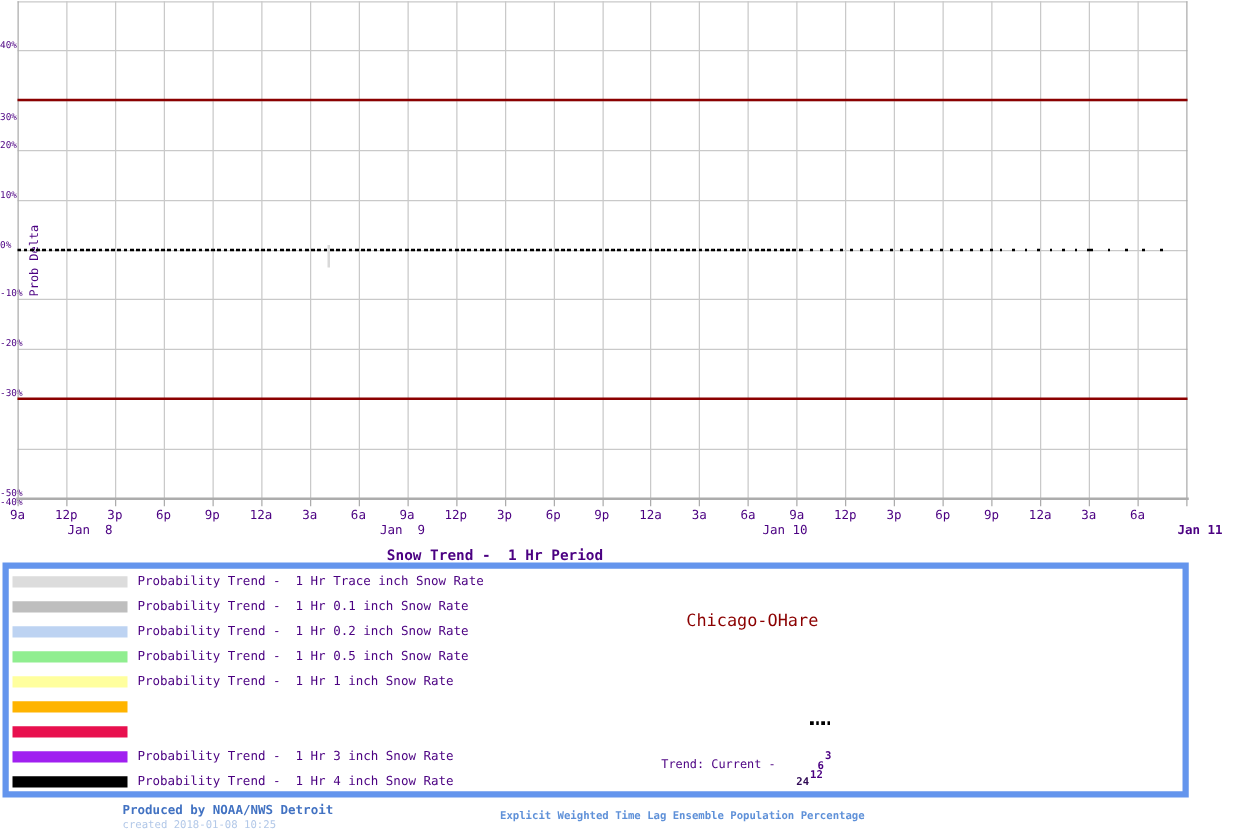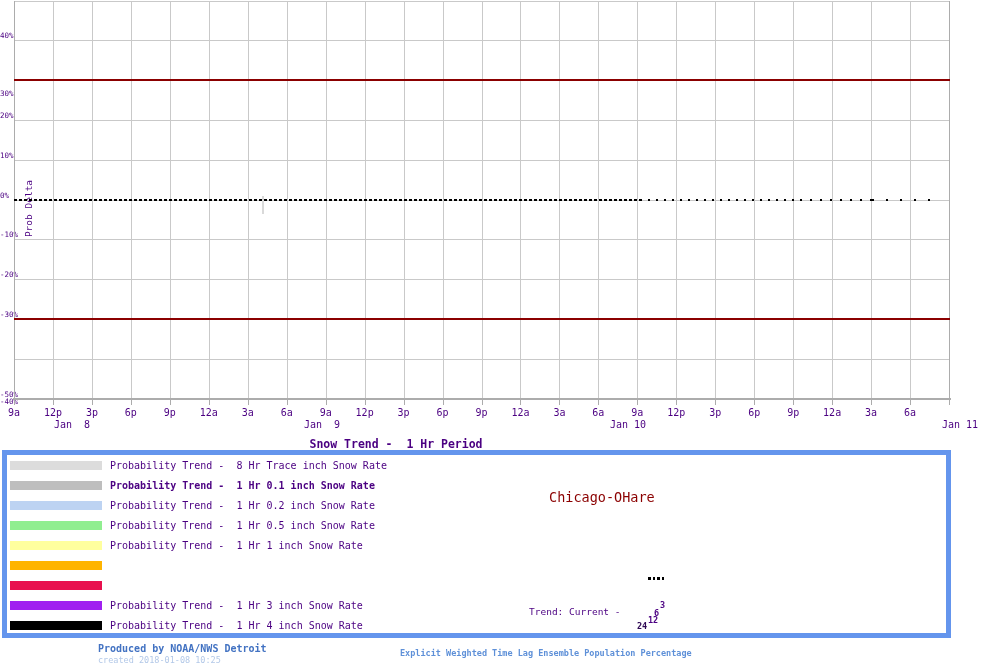--- a/index.html
+++ b/index.html
@@ -138,37 +138,37 @@
       <div class="xtick" style="left: 871.083px;">3a</div>
       <div class="vgrid" style="left: 910.042px;"></div>
       <div class="tickmark" style="left: 910.042px;"></div>
       <div class="xtick" style="left: 910.042px;">6a</div>
       <div class="vgrid axisv" style="left: 949px;"></div>
       <div class="tickmark" style="left: 949px;"></div>
       <div class="baseline"></div>
       <div class="xdate" style="left: 72px;">Jan  8</div>
       <div class="xdate" style="left: 322px;">Jan  9</div>
       <div class="xdate" style="left: 628px;">Jan 10</div>
-      <div class="xdate" style="left: 960px;">Jan 11</div>
+      <div class="xdate" style="left: 960px; font-weight: bold;">Jan 11</div>
       <div class="refline" style="top: 79.35px; background: rgb(139, 0, 0);"></div>
       <div class="refline" style="top: 318.15px; background: rgb(139, 0, 0);"></div>
       <div class="zeroseg" style="left: 14px; width: 626px; background: repeating-linear-gradient(90deg, rgb(0, 0, 0) 0px, rgb(0, 0, 0) 3px, transparent 3px, transparent 5px);"></div>
       <div class="zeroseg" style="left: 640px; width: 160px; background: repeating-linear-gradient(90deg, rgb(0, 0, 0) 0px, rgb(0, 0, 0) 2.5px, transparent 2.5px, transparent 8px);"></div>
       <div class="zeroseg" style="left: 800px; width: 72px; background: repeating-linear-gradient(90deg, rgb(0, 0, 0) 0px, rgb(0, 0, 0) 2px, transparent 2px, transparent 10px);"></div>
       <div class="zeroseg" style="left: 872px; width: 64px; background: repeating-linear-gradient(90deg, rgb(0, 0, 0) 0px, rgb(0, 0, 0) 2px, transparent 2px, transparent 14px);"></div>
       <div class="whisker" style="left: 262px; top: 195.52px; height: 18.308px; background: rgb(217, 217, 217);"></div>
     </div>
 
   <div class="legendbox">
     <div id="legendRows">
         <div class="lrow" style="top: 6px;">
           <div class="lswatch" style="background: rgb(220, 220, 220);"></div>
-          <div class="llabel">Probability Trend -  8 Hr Trace inch Snow Rate</div>
-        </div>
-        <div class="lrow" style="top: 26px; font-weight: bold;">
+          <div class="llabel">Probability Trend -  1 Hr Trace inch Snow Rate</div>
+        </div>
+        <div class="lrow" style="top: 26px;">
           <div class="lswatch" style="background: rgb(190, 190, 190);"></div>
           <div class="llabel">Probability Trend -  1 Hr 0.1 inch Snow Rate</div>
         </div>
         <div class="lrow" style="top: 46px;">
           <div class="lswatch" style="background: rgb(189, 211, 242);"></div>
           <div class="llabel">Probability Trend -  1 Hr 0.2 inch Snow Rate</div>
         </div>
         <div class="lrow" style="top: 66px;">
           <div class="lswatch" style="background: rgb(144, 238, 144);"></div>
           <div class="llabel">Probability Trend -  1 Hr 0.5 inch Snow Rate</div>

